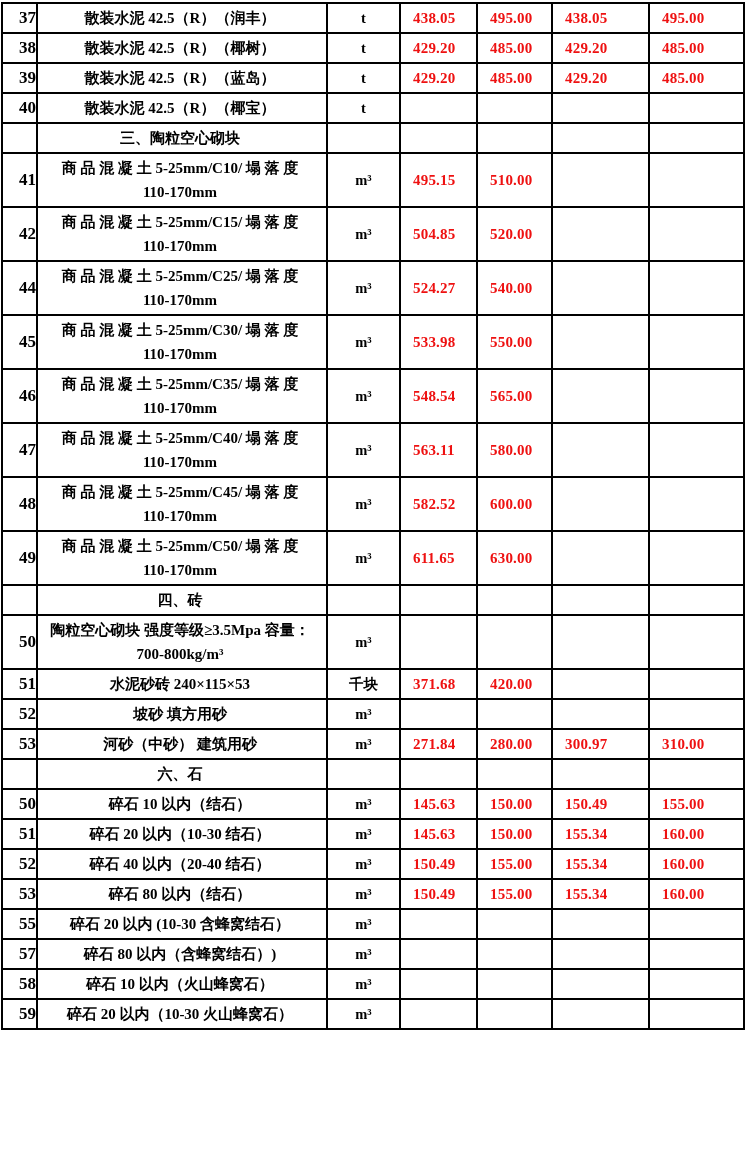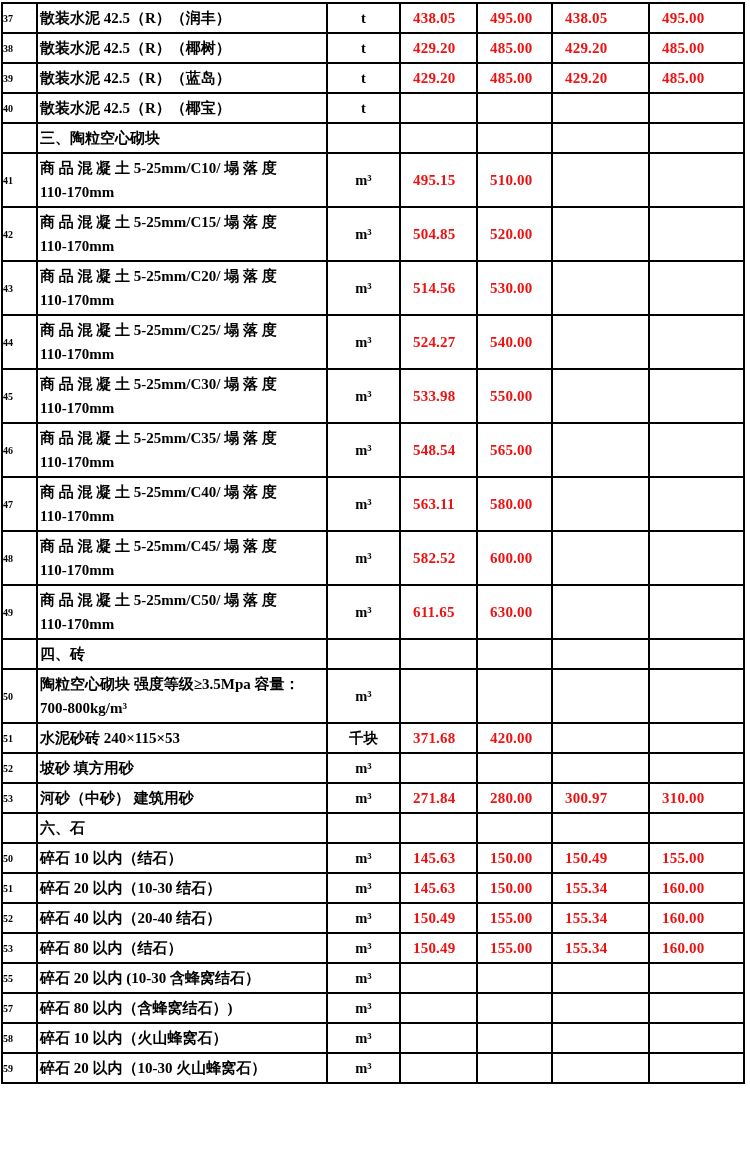--- a/index.html
+++ b/index.html
@@ -24,25 +24,25 @@
     font-weight: bold;
     font-size: 15px;
     color: #000000;
     padding: 0;
     overflow: hidden;
     vertical-align: middle;
   }
   tr.single { height: 26px; }
   tr.double { height: 52px; }
   td.no {
-    text-align: left;
-    font-size: 10px;
+    text-align: right;
+    font-size: 17px;
   }
   td.name {
-    text-align: left;
+    text-align: center;
     padding: 2px 6px 2px 2px;
     white-space: pre-line;
     line-height: 24px;
     font-size: 15px;
   }
   td.unit {
     text-align: center;
     font-size: 14.5px;
   }
   td.price {
@@ -127,30 +127,20 @@
           <td class="no">42</td>
           <td class="name">商 品 混 凝 土  5-25mm/C15/ 塌 落 度
 110-170mm</td>
           <td class="unit">m³</td>
           <td class="price">504.85</td>
           <td class="price">520.00</td>
           <td class="price"></td>
           <td class="price"></td>
         </tr>
         <tr class="double">
-          <td class="no">43</td>
-          <td class="name">商 品 混 凝 土  5-25mm/C20/ 塌 落 度
-110-170mm</td>
-          <td class="unit">m³</td>
-          <td class="price">514.56</td>
-          <td class="price">530.00</td>
-          <td class="price"></td>
-          <td class="price"></td>
-        </tr>
-        <tr class="double">
           <td class="no">44</td>
           <td class="name">商 品 混 凝 土  5-25mm/C25/ 塌 落 度
 110-170mm</td>
           <td class="unit">m³</td>
           <td class="price">524.27</td>
           <td class="price">540.00</td>
           <td class="price"></td>
           <td class="price"></td>
         </tr>
         <tr class="double">

